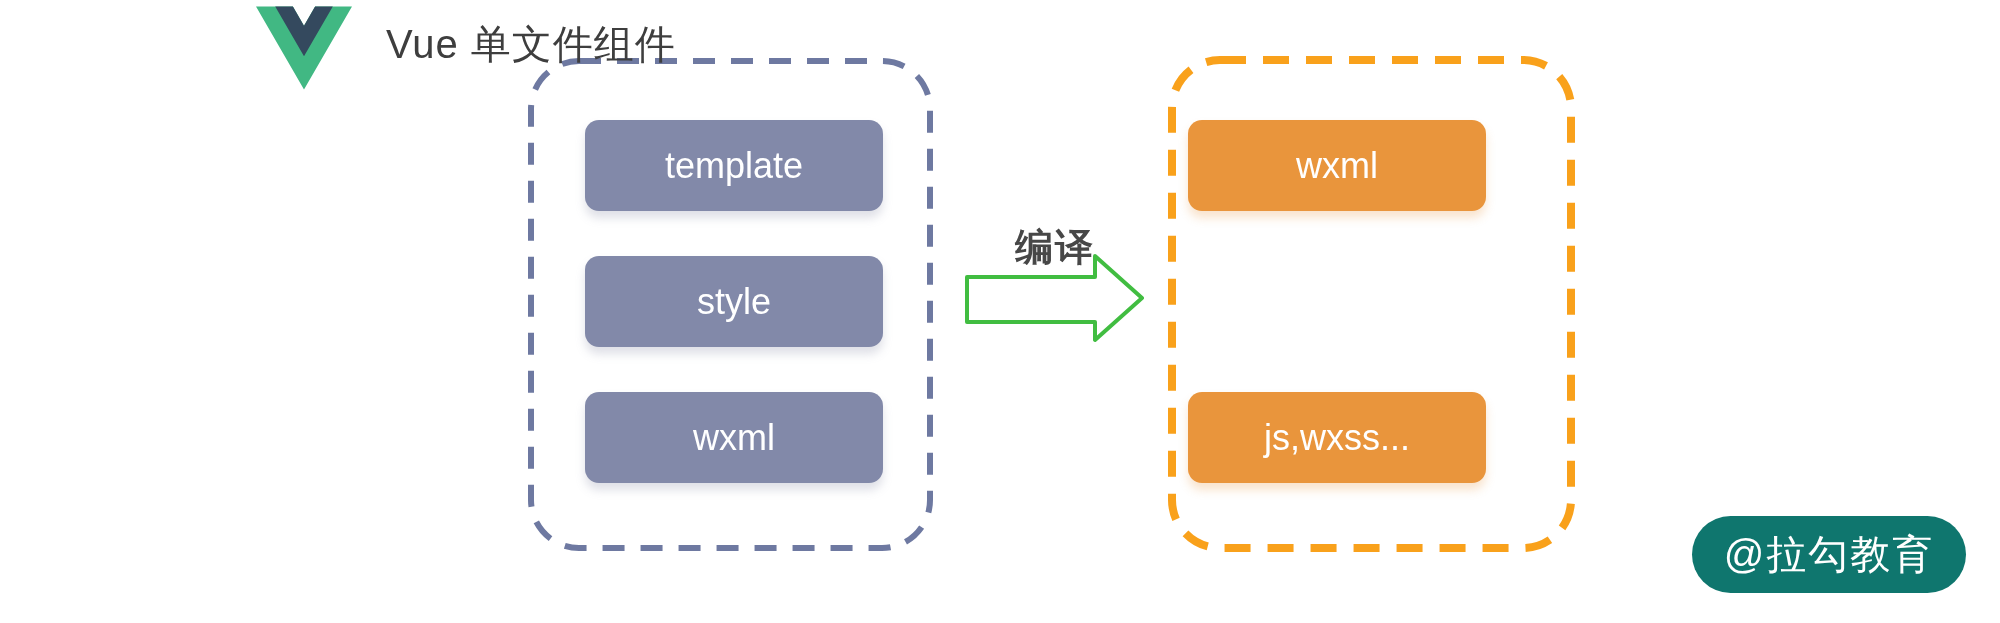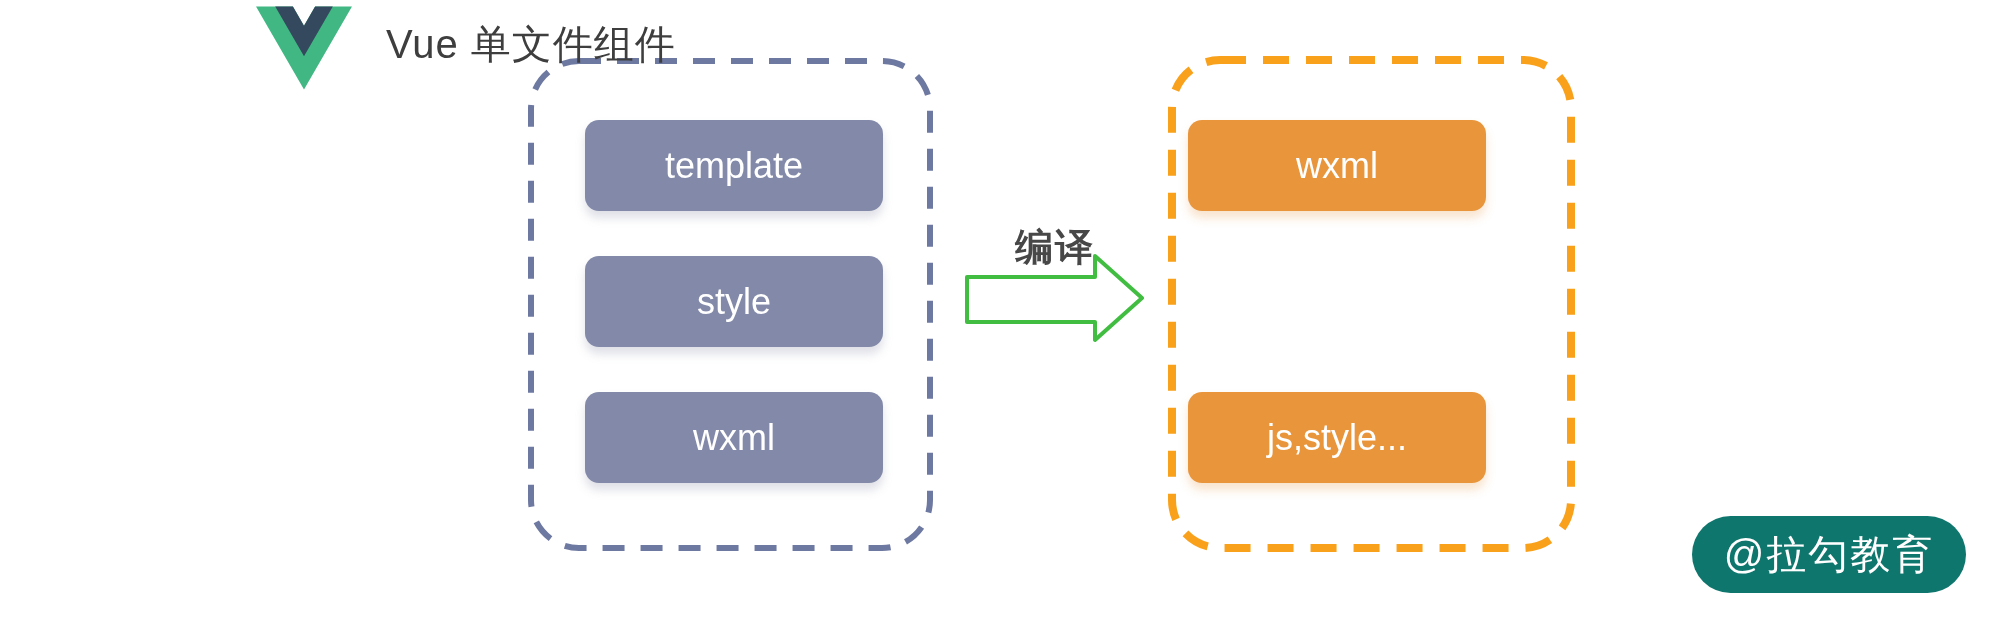--- a/index.html
+++ b/index.html
@@ -100,17 +100,17 @@
 
   <div class="title">Vue 单文件组件</div>
 
   <div class="node slate col-left row-1">template</div>
   <div class="node slate col-left row-2">style</div>
   <div class="node slate col-left row-3">wxml</div>
 
   <div class="compile-label">编译</div>
 
   <div class="node orange col-right row-1">wxml</div>
-  <div class="node orange col-right row-3">js,style...</div>
+  <div class="node orange col-right row-3">js,wxss...</div>
 
   <div class="watermark">@拉勾教育</div>
 
 </div>
 
 </body></html>

